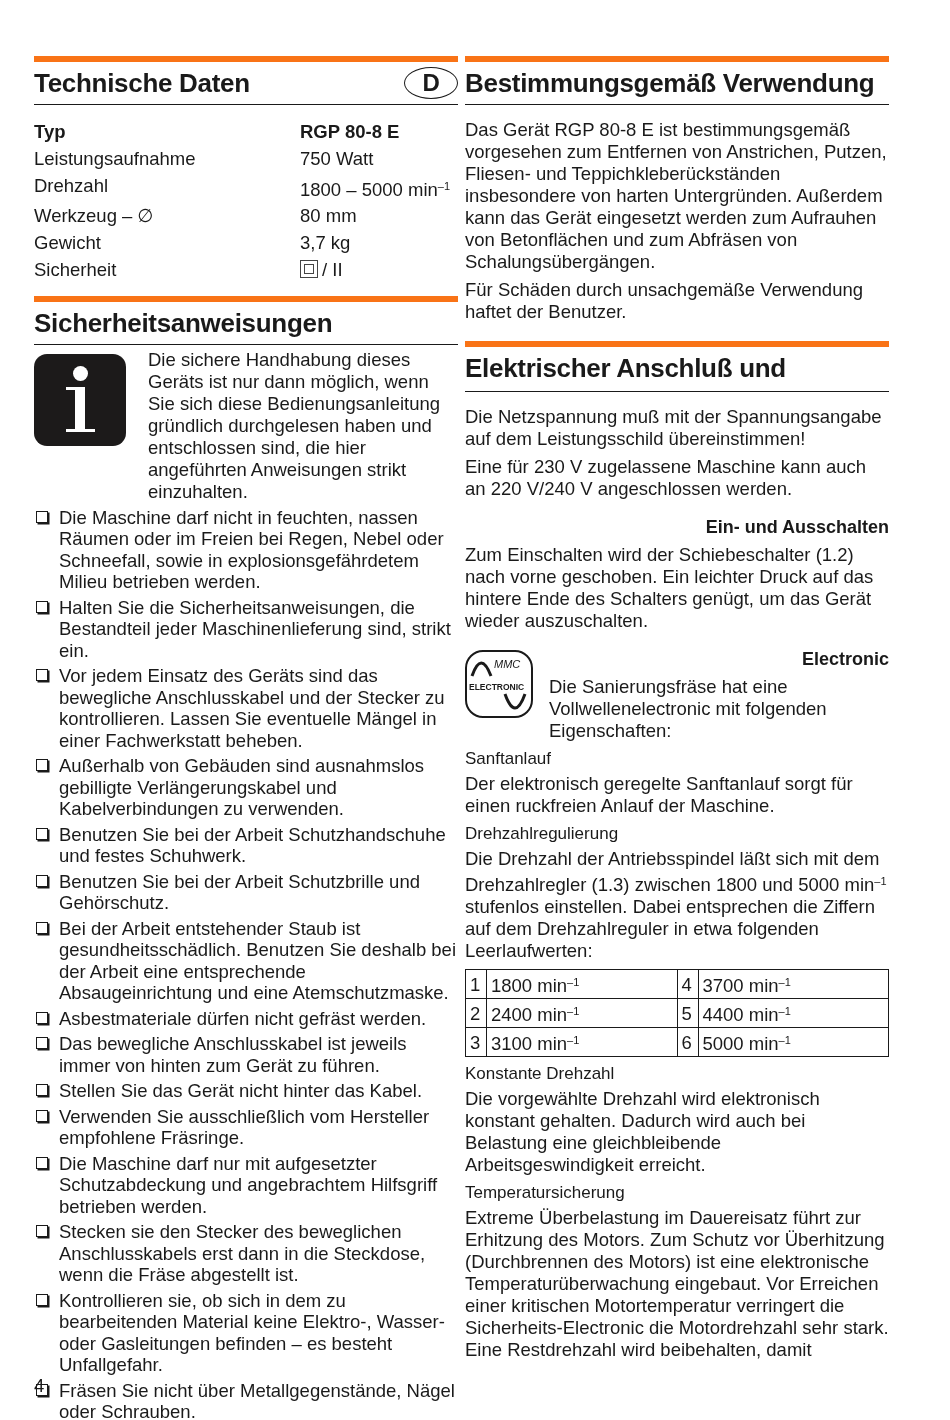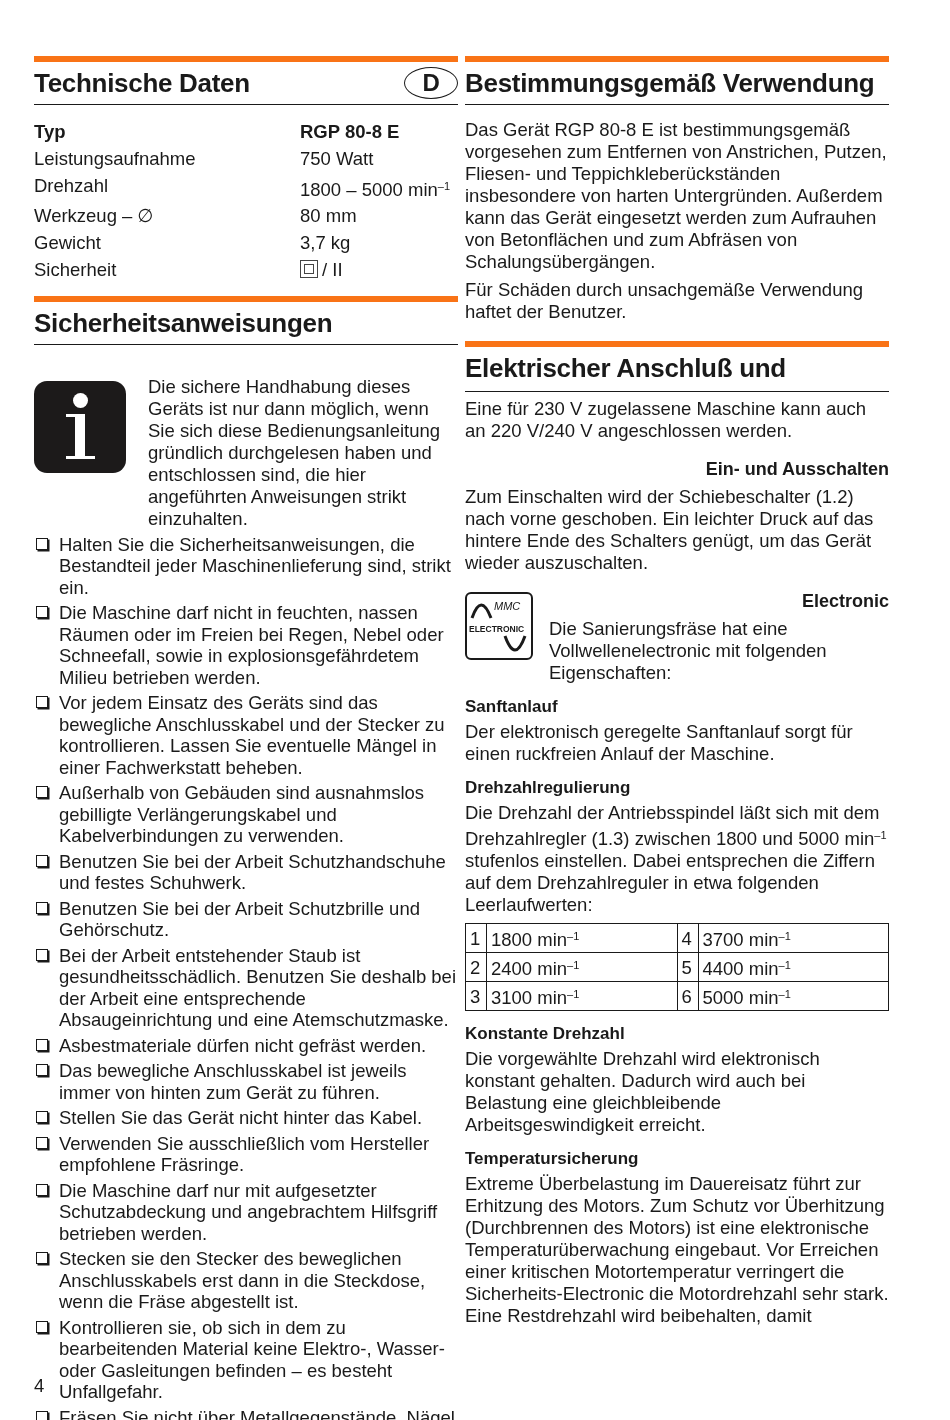--- a/index.html
+++ b/index.html
@@ -17,37 +17,37 @@
              font-size: 24px; line-height: 30px; font-weight: bold; }
   p { margin: 0; font-size: 18.5px; line-height: 22px; }
   .spec { display: grid; grid-template-columns: 266px 1fr; margin-top: 14px;
           font-size: 18.5px; line-height: 26.8px; }
   .spec .b { font-weight: bold; }
   .sup { font-size: 11px; vertical-align: 6px; }
   .prot { display: inline-block; width: 16px; height: 16px; border: 1px solid #444;
           position: relative; vertical-align: -2px; margin-right: 4px; }
   .prot::after { content: ""; position: absolute; left: 3px; top: 3px; width: 8px;
                  height: 8px; border: 1px solid #444; }
-  .info-block { display: flex; margin-top: 31px; }
+  .info-block { display: flex; margin-top: 4px; }
   .info-icon { width: 92px; height: 92px; background: #1c1a1a; border-radius: 13px;
                margin-top: 5px; margin-right: 22px; flex: none; position: relative; }
   .info-icon .dot { position: absolute; left: 39px; top: 12px; width: 15px; height: 15px;
                     border-radius: 50%; background: #fff; }
   .info-icon .stem { position: absolute; left: 41px; top: 33px; width: 10px; height: 44px; background: #fff; }
   .info-icon .serif-t { position: absolute; left: 32px; top: 33px; width: 14px; height: 3px; background: #fff; }
   .info-icon .serif-b { position: absolute; left: 32px; top: 75px; width: 29px; height: 3px; background: #fff; }
   ul.checks { list-style: none; margin: 4px 0 0 0; padding: 0; }
   ul.checks li { position: relative; padding-left: 25px; font-size: 18.5px;
                  line-height: 21.5px; margin-bottom: 4px; }
   .cbox { position: absolute; left: 2px; top: 4px; width: 10px; height: 10px;
           border: 1.5px solid #1a1a1a; box-shadow: 1.5px 1.5px 0 #1a1a1a; }
   .h2 { font-weight: bold; font-size: 18px; line-height: 26px; margin: 14px 0 4px 0; text-align: right; }
-  .h3 { font-weight: bold; font-size: 17px; line-height: 21px; margin: 12px 0 4px 0; }
+  .h3 { font-weight: normal; font-size: 17px; line-height: 21px; margin: 6px 0 4px 0; }
   .electronic { display: flex; margin-top: 14px; }
-  .elec-icon { width: 64px; height: 64px; border: 2.5px solid #1a1a1a; border-radius: 6px;
+  .elec-icon { width: 64px; height: 64px; border: 2.5px solid #1a1a1a; border-radius: 18px;
                margin-right: 16px; flex: none; position: relative; margin-top: 4px; }
   .elec-icon svg { position: absolute; left: 0; top: 0; }
   table.speeds { border-collapse: collapse; width: 424px; margin-top: 7px; }
   table.speeds td { border: 1.5px solid #1a1a1a; font-size: 18.5px; line-height: 23px; padding: 1px 4px; }
   table.speeds td.n { width: 12px; }
   table.speeds td.v { }
   .page-no { position: absolute; left: 34px; top: 1375px; font-size: 18.5px; }
 </style>
 </head>
 <body>
@@ -81,22 +81,22 @@
     <div class="info-icon">
       <div class="dot"></div>
         <div class="stem"></div>
         <div class="serif-t"></div>
         <div class="serif-b"></div>
     </div>
     <p>Die sichere Handhabung dieses Geräts ist nur dann möglich, wenn Sie sich diese Bedienungsanleitung gründlich durchgelesen haben und entschlossen sind, die hier angeführten Anweisungen strikt einzuhalten.</p>
   </div>
 
   <ul class="checks">
+    <li><span class="cbox"></span><span>Die Maschine darf nicht in feuchten, nassen Räumen oder im Freien bei Regen, Nebel oder Schneefall, sowie in explosionsgefährdetem Milieu betrieben werden.</span></li>
     <li><span class="cbox"></span><span>Halten Sie die Sicherheitsanweisungen, die Bestandteil jeder Maschinenlieferung sind, strikt ein.</span></li>
-    <li><span class="cbox"></span><span>Die Maschine darf nicht in feuchten, nassen Räumen oder im Freien bei Regen, Nebel oder Schneefall, sowie in explosionsgefährdetem Milieu betrieben werden.</span></li>
     <li><span class="cbox"></span><span>Vor jedem Einsatz des Geräts sind das bewegliche Anschlusskabel und der Stecker zu kontrollieren. Lassen Sie eventuelle Mängel in einer Fachwerkstatt beheben.</span></li>
     <li><span class="cbox"></span><span>Außerhalb von Gebäuden sind ausnahmslos gebilligte Verlängerungskabel und Kabelverbindungen zu verwenden.</span></li>
     <li><span class="cbox"></span><span>Benutzen Sie bei der Arbeit Schutzhandschuhe und festes Schuhwerk.</span></li>
     <li><span class="cbox"></span><span>Benutzen Sie bei der Arbeit Schutzbrille und Gehörschutz.</span></li>
     <li><span class="cbox"></span><span>Bei der Arbeit entstehender Staub ist gesundheitsschädlich. Benutzen Sie deshalb bei der Arbeit eine entsprechende Absaugeinrichtung und eine Atemschutzmaske.</span></li>
     <li><span class="cbox"></span><span>Asbestmateriale dürfen nicht gefräst werden.</span></li>
     <li><span class="cbox"></span><span>Das bewegliche Anschlusskabel ist jeweils immer von hinten zum Gerät zu führen.</span></li>
     <li><span class="cbox"></span><span>Stellen Sie das Gerät nicht hinter das Kabel.</span></li>
     <li><span class="cbox"></span><span>Verwenden Sie ausschließlich vom Hersteller empfohlene Fräsringe.</span></li>
     <li><span class="cbox"></span><span>Die Maschine darf nur mit aufgesetzter Schutzabdeckung und angebrachtem Hilfsgriff betrieben werden.</span></li>
@@ -110,20 +110,21 @@
 <div class="col col-right">
   <div class="h1">
     <span>Bestimmungsgemäß Verwendung</span>
   </div>
   <p style="margin-top:14px;">Das Gerät RGP 80-8 E ist bestimmungsgemäß vorgesehen zum Entfernen von Anstrichen, Putzen, Fliesen- und Teppichkleberückständen insbesondere von harten Untergründen. Außerdem kann das Gerät eingesetzt werden zum Aufrauhen von Betonflächen und zum Abfräsen von Schalungsübergängen.</p>
   <p style="margin-top:6px;">Für Schäden durch unsachgemäße Verwendung haftet der Benutzer.</p>
 
   <div class="h1 two-line" style="margin-top:18px;">
     <div>Elektrischer Anschluß und</div>
   </div>
+  <p style="margin-top:14px;">Die Netzspannung muß mit der Spannungsangabe auf dem Leistungsschild übereinstimmen!</p>
   <p style="margin-top:6px;">Eine für 230 V zugelassene Maschine kann auch an 220 V/240 V angeschlossen werden.</p>
 
   <div class="h2">Ein- und Ausschalten</div>
   <p>Zum Einschalten wird der Schiebeschalter (1.2) nach vorne geschoben. Ein leichter Druck auf das hintere Ende des Schalters genügt, um das Gerät wieder auszuschalten.</p>
 
   <div class="electronic">
     <div class="elec-icon">
       <svg width="64" height="64" viewBox="0 0 64 64">
         <path d="M5 24 Q14 -2 24 24" fill="none" stroke="#1a1a1a" stroke-width="3"></path>
         <text x="27" y="16" font-size="11" font-style="italic" font-family="Liberation Sans, sans-serif" fill="#1a1a1a">MMC</text>

